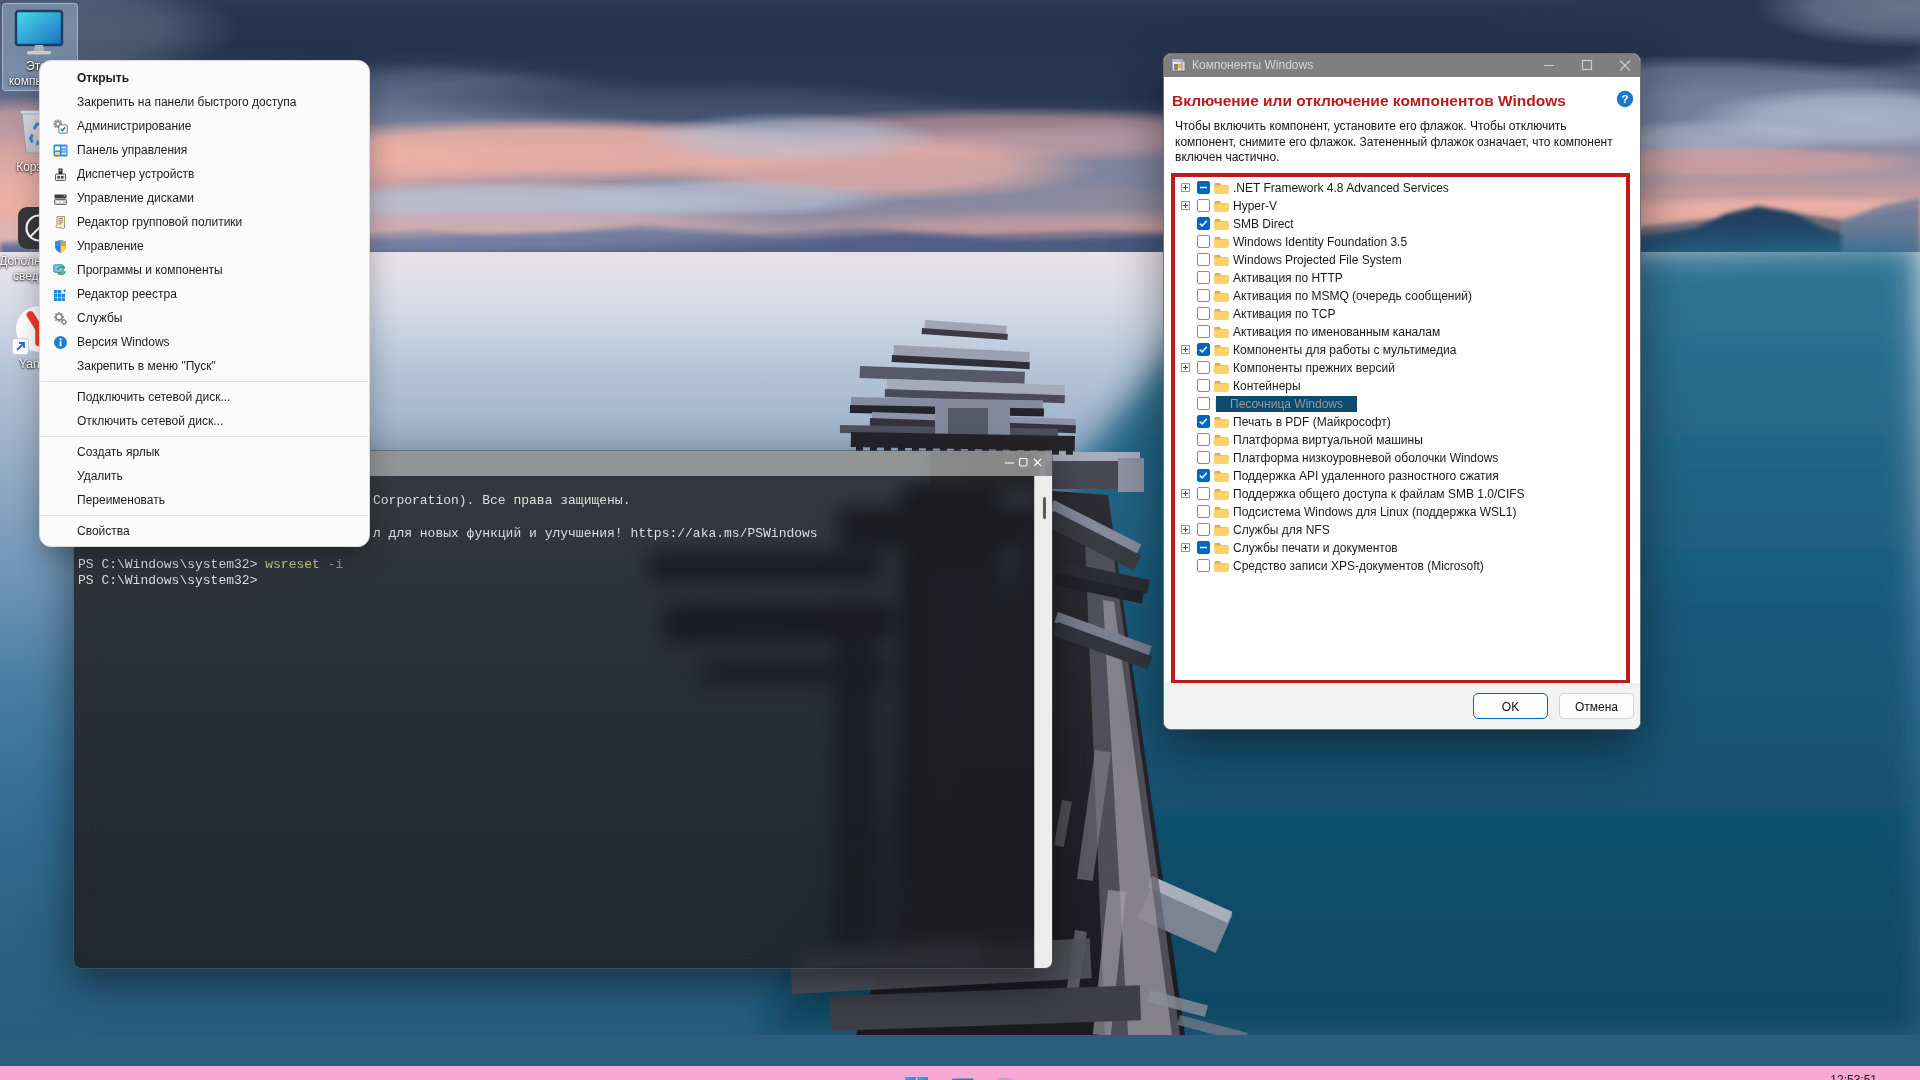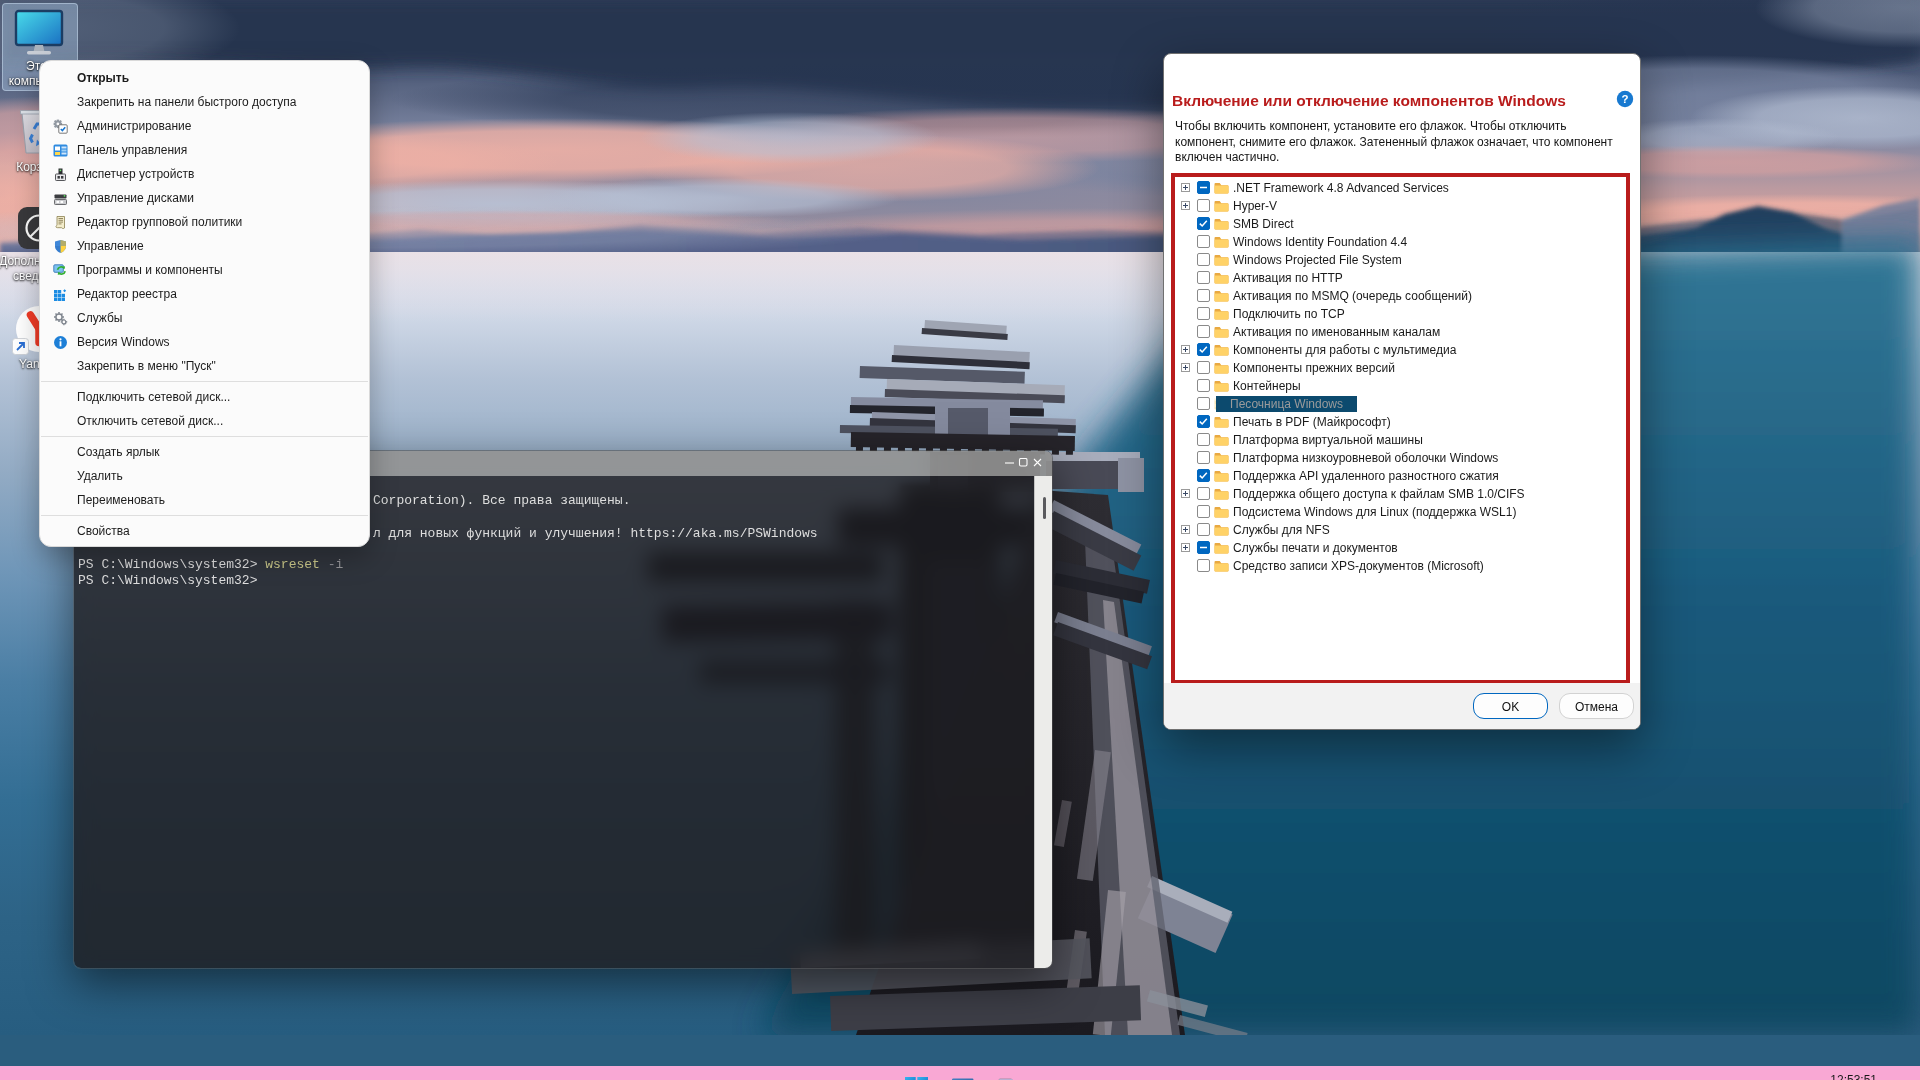--- a/index.html
+++ b/index.html
@@ -28,21 +28,21 @@
 #dtree{position:absolute;left:7px;top:119px;width:459px;height:511px;border:4px solid #b91c1c;background:#fff;box-sizing:border-box;}
 .trow{height:18px;display:flex;align-items:center;position:relative;font-size:12px;color:#1a1a1a;}
 .texp{position:absolute;left:6px;top:4px;width:9px;height:9px;border:1px solid #9a9a9a;box-sizing:border-box;background:#fff;}
 .texp:before{content:"";position:absolute;left:1px;top:3px;width:5px;height:1px;background:#3a4a66;}
 .texp:after{content:"";position:absolute;left:3px;top:1px;width:1px;height:5px;background:#3a4a66;}
 .tcb{position:absolute;left:22px;top:2px;width:13px;height:13px;border:1px solid #8a8a8a;border-radius:2px;box-sizing:border-box;background:#fff;}
 .tcb.on{background:#0067c0;border-color:#0067c0;}
 .tfold{position:absolute;left:39px;top:3px;width:15px;height:12px;}
 .tlab{position:absolute;left:58px;top:1px;line-height:16px;}
 #dfoot{position:absolute;left:0;right:0;bottom:0;height:46px;background:#f2f2f2;}
-.dbtn{position:absolute;top:10px;width:75px;height:26px;border-radius:11px;background:#fdfdfd;font-size:12px;text-align:center;line-height:26px;box-sizing:border-box;color:#101010;}
+.dbtn{position:absolute;top:10px;width:75px;height:26px;border-radius:5px;background:#fdfdfd;font-size:12px;text-align:center;line-height:26px;box-sizing:border-box;color:#101010;}
 
 #bar{position:absolute;left:0;top:1066px;width:1920px;height:59px;background:#f9a8d4;z-index:50;}
 .tray{position:absolute;color:#191919;}
 </style>
 </head>
 <body>
 <svg id="wall" viewBox="0 0 1920 1035" preserveAspectRatio="none">
 <defs>
 <linearGradient id="sky" x1="0" y1="0" x2="0" y2="1">
 <stop offset="0" stop-color="#2e3c57"></stop>
@@ -423,20 +423,35 @@
 <div class="mi">Отключить сетевой диск...</div>
 <div class="sep"></div>
 <div class="mi">Создать ярлык</div>
 <div class="mi">Удалить</div>
 <div class="mi">Переименовать</div>
 <div class="sep"></div>
 <div class="mi">Свойства</div>
 </div>
 
 <div id="dlg">
+<div id="dtitle">
+<svg width="15" height="15" viewBox="0 0 15 15" style="position:absolute;left:7px;top:4px;">
+<rect x="1" y="1" width="11" height="12" fill="#efeade" stroke="#6a6a8a"></rect>
+<rect x="1" y="1" width="11" height="3" fill="#b9aed6"></rect>
+<circle cx="9" cy="8" r="2.6" fill="#e8b34a"></circle>
+<rect x="3" y="6" width="4" height="6" fill="#7a8f6e"></rect>
+<rect x="11" y="3" width="3" height="10" fill="#d8d4e4" stroke="#6a6a8a" stroke-width="0.6"></rect>
+</svg>
+<span style="position:absolute;left:28px;top:0;">Компоненты Windows</span>
+<svg width="113" height="23" viewBox="0 0 113 23" style="position:absolute;right:2px;top:0;">
+<path d="M19 11.5h10" stroke="#cccccc" stroke-width="1.2"></path>
+<rect x="57.5" y="6.5" width="9" height="9" fill="none" stroke="#cccccc" stroke-width="1.2"></rect>
+<path d="M95 6.5l10 10M105 6.5l-10 10" stroke="#cccccc" stroke-width="1.2"></path>
+</svg>
+</div>
 <svg width="18" height="18" viewBox="0 0 18 18" style="position:absolute;left:452px;top:36px;">
 <circle cx="9" cy="9" r="8.2" fill="#1879d0"></circle>
 <text x="9" y="13" text-anchor="middle" font-size="11.5" font-weight="bold" fill="#fff" font-family="Liberation Sans">?</text>
 </svg>
 <div id="dhead">Включение или отключение компонентов Windows</div>
 <div id="dpara">Чтобы включить компонент, установите его флажок. Чтобы отключить компонент, снимите его флажок. Затененный флажок означает, что компонент включен частично.</div>
 <div id="dtree">
 <div style="height:2px;"></div>
 <div class="trow">
         <span class="texp"></span>
@@ -471,21 +486,21 @@
           <path d="M0.5 4.6a1 1 0 011-1h12a1 1 0 011 1v5.9a1 1 0 01-1 1h-12a1 1 0 01-1-1z" fill="#ffd267"></path>
         </svg>
         <span class="tlab">SMB Direct</span>
       </div>
 <div class="trow">
         <span class="tcb"></span>
         <svg class="tfold" viewBox="0 0 15 12">
           <path d="M0.5 2a1 1 0 011-1h4.2l1.6 2.2h6.2a1 1 0 011 1v6.3a1 1 0 01-1 1h-12a1 1 0 01-1-1z" fill="#e9a941"></path>
           <path d="M0.5 4.6a1 1 0 011-1h12a1 1 0 011 1v5.9a1 1 0 01-1 1h-12a1 1 0 01-1-1z" fill="#ffd267"></path>
         </svg>
-        <span class="tlab">Windows Identity Foundation 4.4</span>
+        <span class="tlab">Windows Identity Foundation 3.5</span>
       </div>
 <div class="trow">
         <span class="tcb"></span>
         <svg class="tfold" viewBox="0 0 15 12">
           <path d="M0.5 2a1 1 0 011-1h4.2l1.6 2.2h6.2a1 1 0 011 1v6.3a1 1 0 01-1 1h-12a1 1 0 01-1-1z" fill="#e9a941"></path>
           <path d="M0.5 4.6a1 1 0 011-1h12a1 1 0 011 1v5.9a1 1 0 01-1 1h-12a1 1 0 01-1-1z" fill="#ffd267"></path>
         </svg>
         <span class="tlab">Windows Projected File System</span>
       </div>
 <div class="trow">
@@ -503,21 +518,21 @@
           <path d="M0.5 4.6a1 1 0 011-1h12a1 1 0 011 1v5.9a1 1 0 01-1 1h-12a1 1 0 01-1-1z" fill="#ffd267"></path>
         </svg>
         <span class="tlab">Активация по MSMQ (очередь сообщений)</span>
       </div>
 <div class="trow">
         <span class="tcb"></span>
         <svg class="tfold" viewBox="0 0 15 12">
           <path d="M0.5 2a1 1 0 011-1h4.2l1.6 2.2h6.2a1 1 0 011 1v6.3a1 1 0 01-1 1h-12a1 1 0 01-1-1z" fill="#e9a941"></path>
           <path d="M0.5 4.6a1 1 0 011-1h12a1 1 0 011 1v5.9a1 1 0 01-1 1h-12a1 1 0 01-1-1z" fill="#ffd267"></path>
         </svg>
-        <span class="tlab">Подключить по TCP</span>
+        <span class="tlab">Активация по TCP</span>
       </div>
 <div class="trow">
         <span class="tcb"></span>
         <svg class="tfold" viewBox="0 0 15 12">
           <path d="M0.5 2a1 1 0 011-1h4.2l1.6 2.2h6.2a1 1 0 011 1v6.3a1 1 0 01-1 1h-12a1 1 0 01-1-1z" fill="#e9a941"></path>
           <path d="M0.5 4.6a1 1 0 011-1h12a1 1 0 011 1v5.9a1 1 0 01-1 1h-12a1 1 0 01-1-1z" fill="#ffd267"></path>
         </svg>
         <span class="tlab">Активация по именованным каналам</span>
       </div>
 <div class="trow">

